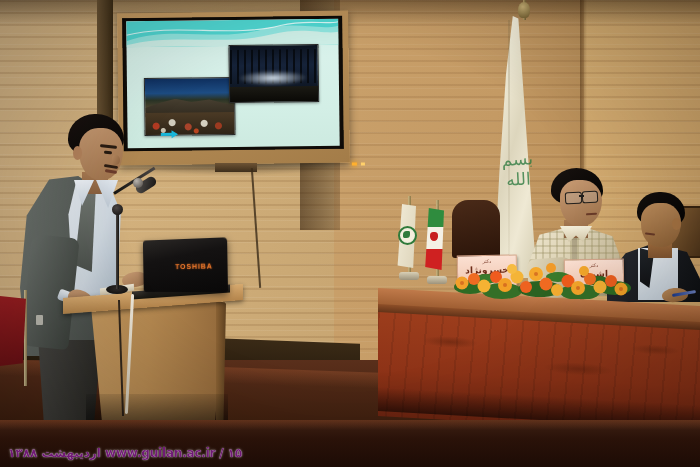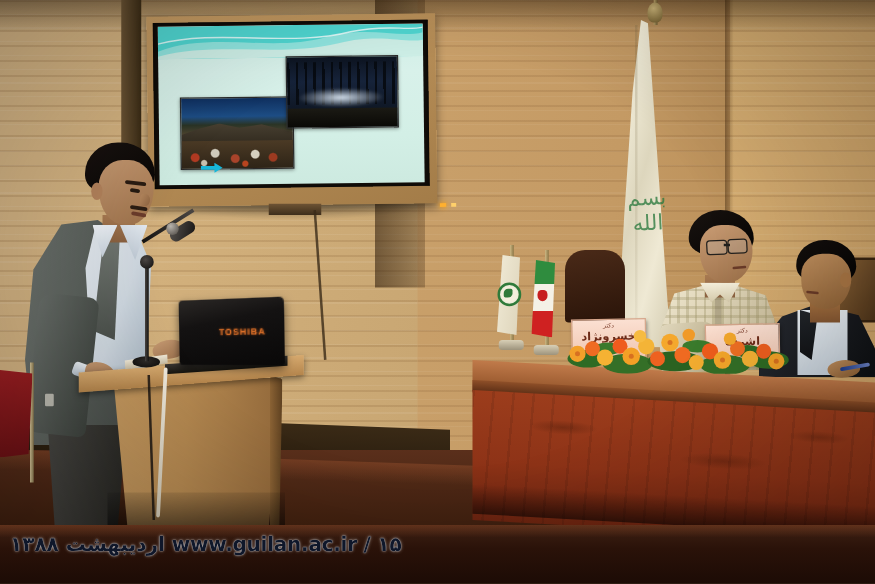--- a/index.html
+++ b/index.html
@@ -626,24 +626,24 @@
   .caption-bar{
     position:absolute;left:0;top:420px;width:700px;height:47px;
     background:linear-gradient(180deg,#3e2114 0%,#2a1209 40%,#1c0b05 100%);
     overflow:hidden;
   }
   .caption-glow{
     position:absolute;left:0;top:0;width:700px;height:10px;
     background:linear-gradient(180deg,rgba(160,80,40,.35),rgba(0,0,0,0));
   }
   .caption-left{
-    position:absolute;left:8px;top:426px;
-    color:#0f172a;
+    position:absolute;left:8px;top:446px;
+    color:#701a75;
     font-family:"DejaVu Sans",sans-serif;
-    font-size:16px;font-weight:bold;
+    font-size:12px;font-weight:bold;
     letter-spacing:-.2px;
     text-shadow:0 0 3px rgba(255,255,255,.45), 0 0 1px #fff;
     direction:rtl;white-space:nowrap;
   }
   .caption-right{
     position:absolute;right:8px;top:426px;
     color:#1742d8;
     font-family:"DejaVu Sans",sans-serif;
     font-size:13px;font-weight:bold;
     text-shadow:0 0 3px rgba(255,255,255,.45), 0 0 1px #fff;

